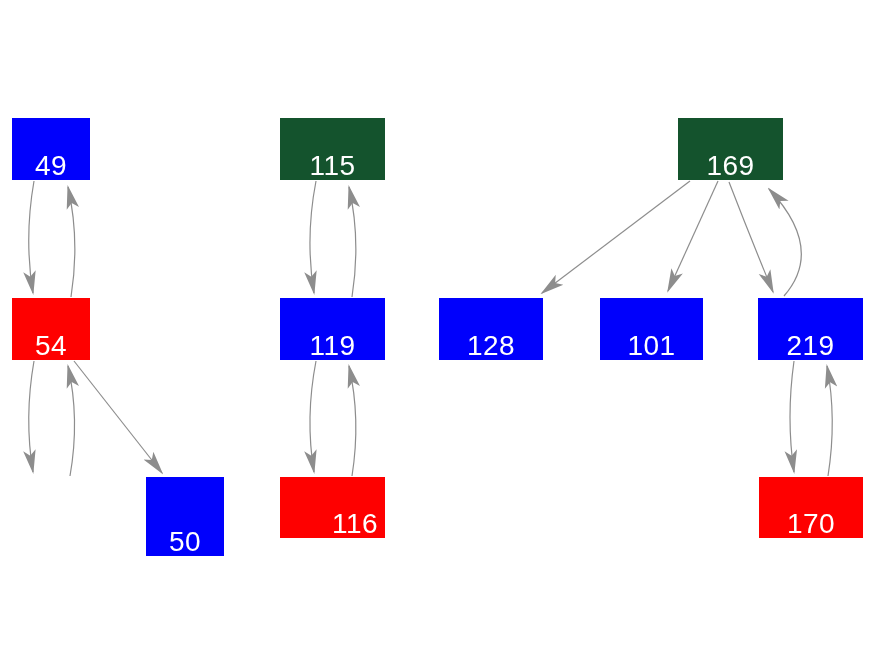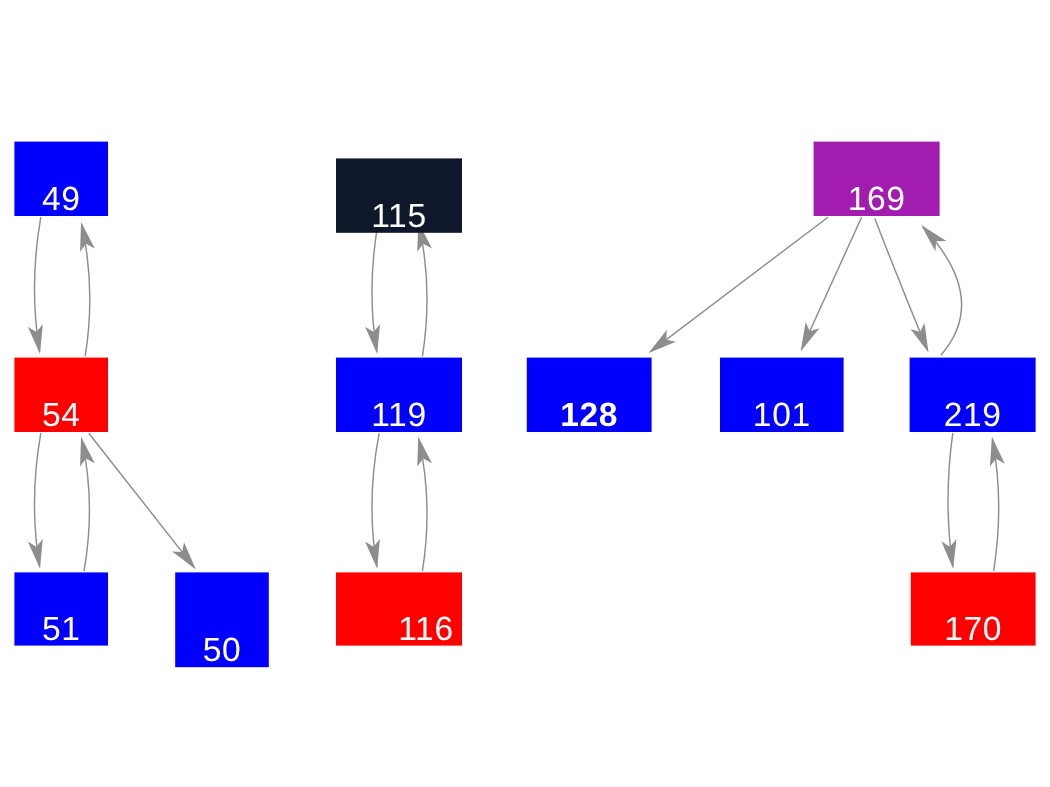--- a/index.html
+++ b/index.html
@@ -70,40 +70,37 @@
         <path d="M 828 476 Q 837 419 827 366" class="edge" stroke="#8d8d8d" marker-end="url(#arrowhead)"></path>
       </g>
   </svg>
 
 <div class="node" style="left: 12px; top: 118px; width: 78px; height: 62px; background: rgb(0, 0, 252);">
       <span class="node-label" style="color: rgb(255, 255, 255);">49</span>
     </div>
     <div class="node" style="left: 12px; top: 298px; width: 78px; height: 62px; background: rgb(254, 0, 0);">
       <span class="node-label" style="color: rgb(255, 255, 255);">54</span>
     </div>
-    <div class="node" style="left: 12px; top: 477px; width: 78px; height: 61px; background: rgb(0, 0, 252);">
-      <span class="node-label" style="color: rgb(255, 255, 255);">51</span>
-    </div>
     <div class="node" style="left: 146px; top: 477px; width: 78px; height: 79px; background: rgb(0, 0, 252);">
       <span class="node-label" style="color: rgb(255, 255, 255);">50</span>
     </div>
-    <div class="node" style="left: 280px; top: 118px; width: 105px; height: 62px; background: #0f172a; margin-top: 14px;">
+    <div class="node" style="left: 280px; top: 118px; width: 105px; height: 62px; background: #14532d;">
       <span class="node-label" style="color: rgb(255, 255, 255);">115</span>
     </div>
     <div class="node" style="left: 280px; top: 298px; width: 105px; height: 62px; background: rgb(0, 0, 252);">
       <span class="node-label" style="color: rgb(255, 255, 255);">119</span>
     </div>
     <div class="node" style="left: 280px; top: 477px; width: 105px; height: 61px; background: rgb(254, 0, 0); padding-left: 45px;">
       <span class="node-label" style="color: rgb(255, 255, 255);">116</span>
     </div>
-    <div class="node" style="left: 678px; top: 118px; width: 105px; height: 62px; background: #a21caf;">
+    <div class="node" style="left: 678px; top: 118px; width: 105px; height: 62px; background: #14532d;">
       <span class="node-label" style="color: rgb(255, 255, 255);">169</span>
     </div>
     <div class="node" style="left: 439px; top: 298px; width: 104px; height: 62px; background: rgb(0, 0, 252);">
-      <span class="node-label" style="color: rgb(255, 255, 255); font-weight: bold;">128</span>
+      <span class="node-label" style="color: rgb(255, 255, 255);">128</span>
     </div>
     <div class="node" style="left: 600px; top: 298px; width: 103px; height: 62px; background: rgb(0, 0, 252);">
       <span class="node-label" style="color: rgb(255, 255, 255);">101</span>
     </div>
     <div class="node" style="left: 758px; top: 298px; width: 105px; height: 62px; background: rgb(0, 0, 252);">
       <span class="node-label" style="color: rgb(255, 255, 255);">219</span>
     </div>
     <div class="node" style="left: 759px; top: 477px; width: 104px; height: 61px; background: rgb(254, 0, 0);">
       <span class="node-label" style="color: rgb(255, 255, 255); margin-top: 16px;">170</span>
     </div>

